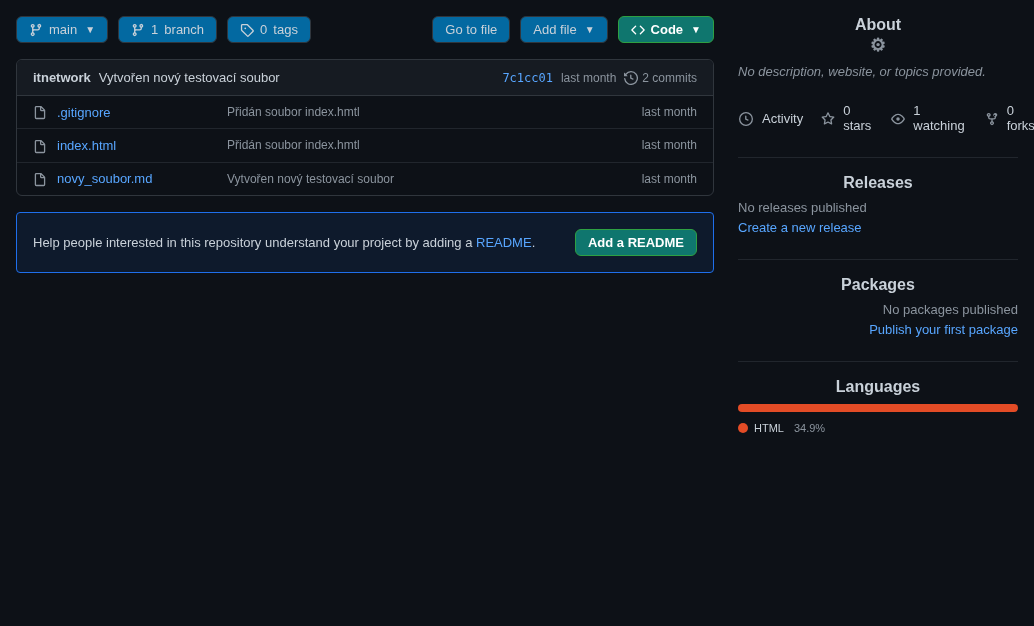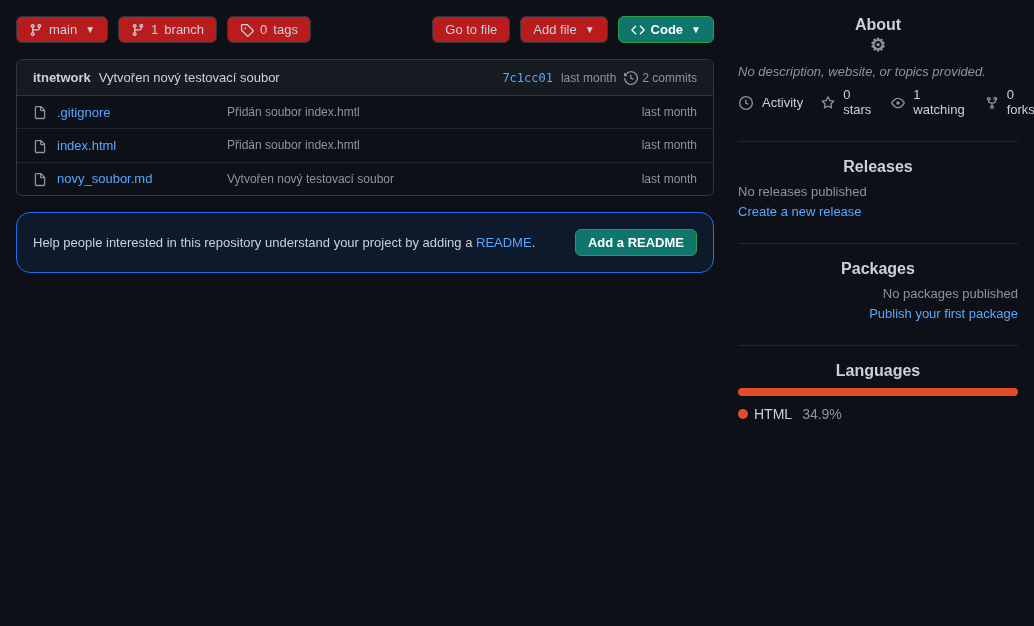--- a/index.html
+++ b/index.html
@@ -33,21 +33,21 @@
       margin-bottom: 16px;
       flex-wrap: wrap;
     }
     .btn {
       display: inline-flex;
       align-items: center;
       gap: 6px;
       padding: 5px 12px;
       border-radius: 6px;
       border: 1px solid #30363d;
-      background: #b91c1c;
+      background: #0369a1;
       color: #c9d1d9;
       font-size: 13px;
       cursor: pointer;
     }
     .btn-green {
       background: #0f766e;
       border-color: #2ea043;
       color: #fff;
       font-weight: 600;
     }
@@ -124,21 +124,21 @@
       color: #8b949e;
       font-size: 12px;
       text-align: right;
       min-width: 80px;
     }
 
     
     .readme-banner {
       border: 1px solid #1f6feb;
       background: rgba(31,111,235,0.1);
-      border-radius: 14px;
+      border-radius: 4px;
       padding: 16px;
       display: flex;
       align-items: center;
       justify-content: space-between;
       gap: 12px;
     }
     .readme-text {
       color: #c9d1d9;
       font-size: 13px;
       line-height: 1.5;
@@ -158,21 +158,21 @@
       color: #c9d1d9;
       margin-bottom: 8px;
       display: flex;
       align-items: center;
       justify-content: space-between;
       flex-direction: column;
     }
     .about-desc {
       color: #8b949e;
       font-size: 13px;
-      margin-bottom: 8px;
+      margin-bottom: 24px;
       font-style: italic;
     }
     .about-stats {
       display: flex;
       flex-direction: row;
       gap: 18px;
     }
     .stat-item {
       display: flex;
       align-items: center;
@@ -219,21 +219,21 @@
       height: 8px;
       border-radius: 4px;
       background: #e34c26;
       width: 100%;
       margin-bottom: 10px;
     }
     .lang-item {
       display: flex;
       align-items: center;
       gap: 6px;
-      font-size: 14px;
+      font-size: 11px;
       color: #c9d1d9;
     }
     .lang-dot {
       width: 10px;
       height: 10px;
       border-radius: 50%;
       background: #e34c26;
       flex-shrink: 0;
     }
     .lang-pct {

